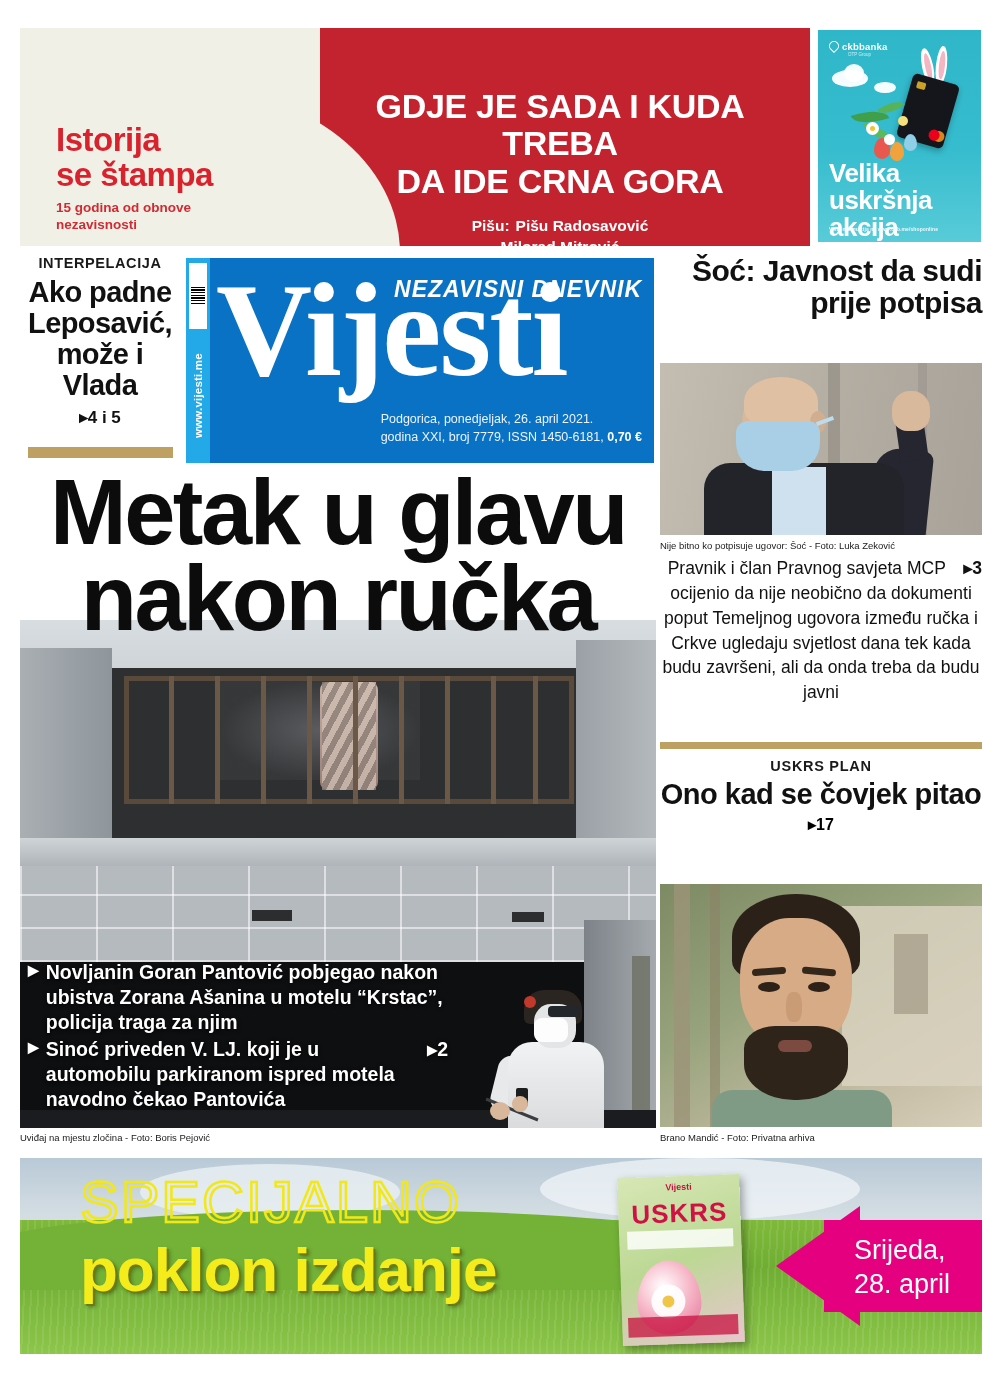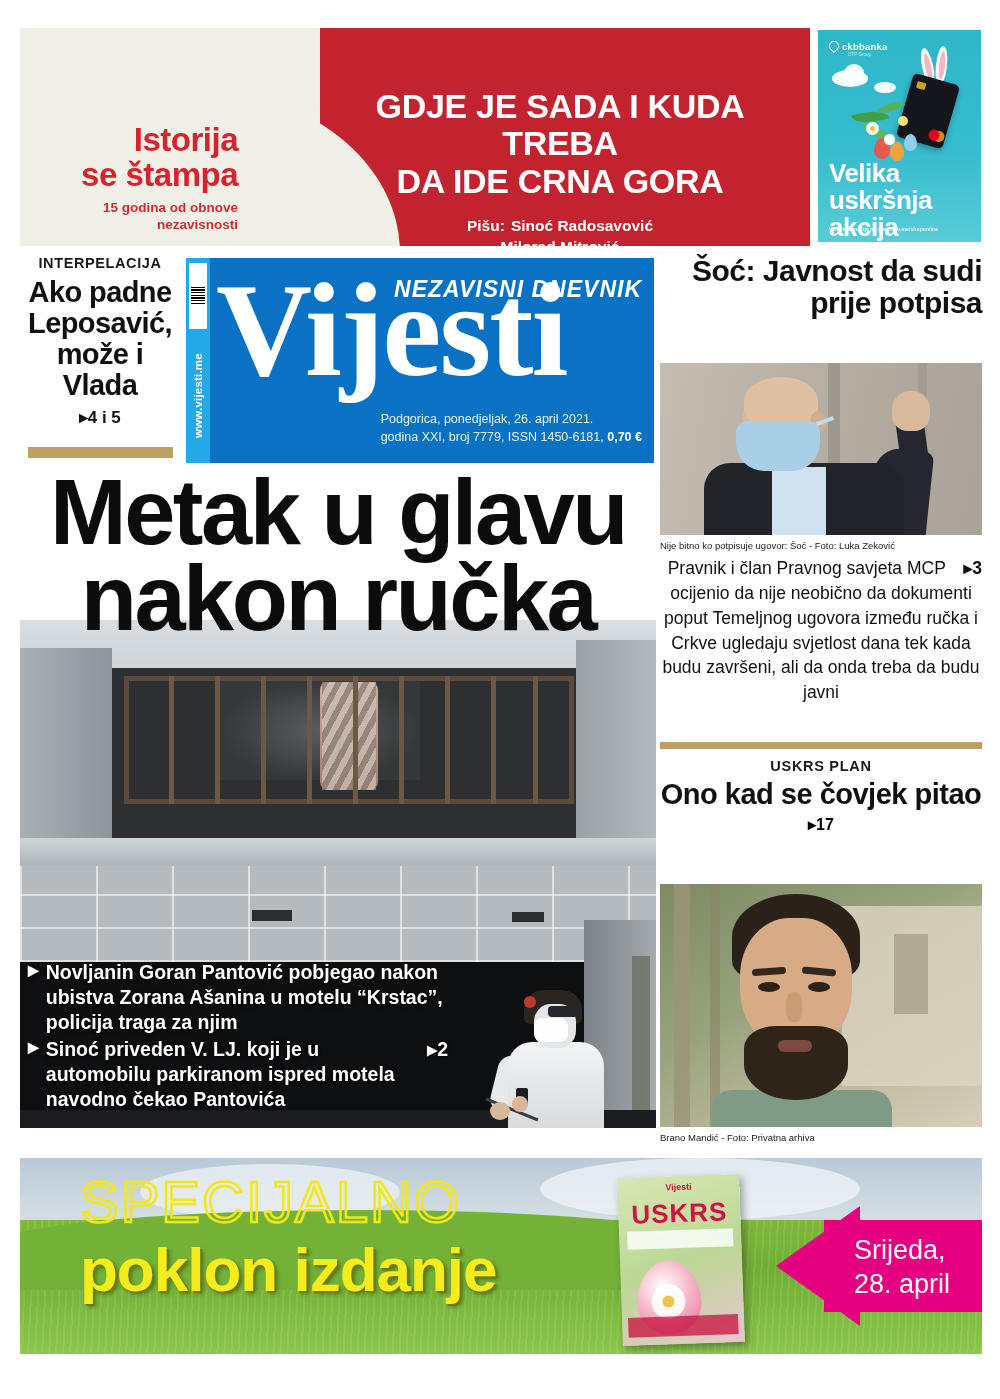--- a/index.html
+++ b/index.html
@@ -8,21 +8,21 @@
   .page{position:absolute;left:0;top:0;width:1000px;height:1399px;background:#fff;}
 
   
   .topband{position:absolute;left:20px;top:28px;width:790px;height:218px;overflow:hidden;background:#f1f0e6;}
   .topband .redwave{position:absolute;right:0;top:-120px;width:1080px;height:460px;background:#c3232e;border-radius:0 0 0 100%;transform:rotate(-7deg);transform-origin:right top;}
   .topband .goldline{position:absolute;right:0;top:-106px;width:1090px;height:462px;background:#e0a45c;border-radius:0 0 0 100%;transform:rotate(-7deg);transform-origin:right top;}
   .topband .redtop{position:absolute;right:0;top:-122px;width:1080px;height:460px;background:#c3232e;border-radius:0 0 0 100%;transform:rotate(-7deg);transform-origin:right top;z-index:2;}
   .topband .cream{position:absolute;left:0;top:0;width:300px;height:218px;background:#f1f0e6;z-index:3;}
   .topband .creamcurve{position:absolute;left:-40px;top:60px;width:420px;height:330px;background:#f1f0e6;border-radius:50%;z-index:3;}
 
-  .istorija{position:absolute;left:18px;top:95px;width:200px;text-align:right;z-index:6;}
+  .istorija{position:absolute;left:36px;top:95px;width:200px;text-align:left;z-index:6;}
   .istorija .l1,.istorija .l2{color:#d8232f;font-weight:bold;font-size:33px;line-height:1.06;letter-spacing:-0.5px;}
   .istorija .sub{color:#cf2b33;font-size:13.5px;line-height:1.25;margin-top:7px;font-weight:600;}
 
   .bigpromo{position:absolute;left:300px;top:60px;width:480px;text-align:center;z-index:6;color:#fff;}
   .bigpromo .h1{font-size:34px;font-weight:bold;line-height:1.1;letter-spacing:-0.3px;}
   .bigpromo .pisu{margin-top:16px;font-size:15.5px;font-weight:bold;line-height:1.35;}
   .bigpromo .pisu .lbl{margin-right:6px;}
 
   
   .ckbad{position:absolute;left:818px;top:30px;width:163px;height:212px;background:#2fb5c8;overflow:hidden;}
@@ -212,21 +212,21 @@
     <div class="istorija">
       <div class="l1">Istorija</div>
       <div class="l2">se štampa</div>
       <div class="sub">15 godina od obnove nezavisnosti</div>
     </div>
 
     <div class="bigpromo">
       <div class="h1">GDJE JE SADA I KUDA TREBA</div>
       <div class="h1">DA IDE CRNA GORA</div>
       <div class="pisu">
-        <span class="lbl">Pišu:</span><span>Sinoć Radosavović</span>
+        <span class="lbl">Pišu:</span><span>Pišu Radosavović</span>
         <div>Milorad Mitrović</div>
       </div>
     </div>
   </div>
 
   <div class="ckbad">
     <div class="sky"></div>
     <div class="logo"><span class="mark"></span><span>ckbbanka</span></div>
     <div class="logosub">OTP Group</div>
     <div class="cloud c1"></div>
@@ -380,20 +380,21 @@
   <div class="bullets">
     <div class="b">
       <span class="tri">▶</span>
       <span>Novljanin Goran Pantović pobjegao nakon ubistva Zorana Ašanina u motelu “Krstac”, policija traga za njim</span>
     </div>
     <div class="b">
       <span class="tri">▶</span>
       <span><span class="pg">▸2</span><span>Sinoć priveden V. LJ. koji je u automobilu parkiranom ispred motela navodno čekao Pantovića</span></span>
     </div>
   </div>
+  <div class="cap cap-main">Uviđaj na mjestu zločina - Foto: Boris Pejović</div>
 
   <div class="botad">
     <div class="sky"></div>
     <div class="cl1"></div>
     <div class="cl2"></div>
     <div class="grass"></div>
     <div class="hill"></div>
     <div class="t1">SPECIJALNO</div>
     <div class="t2">poklon izdanje</div>
     <div class="mag">

